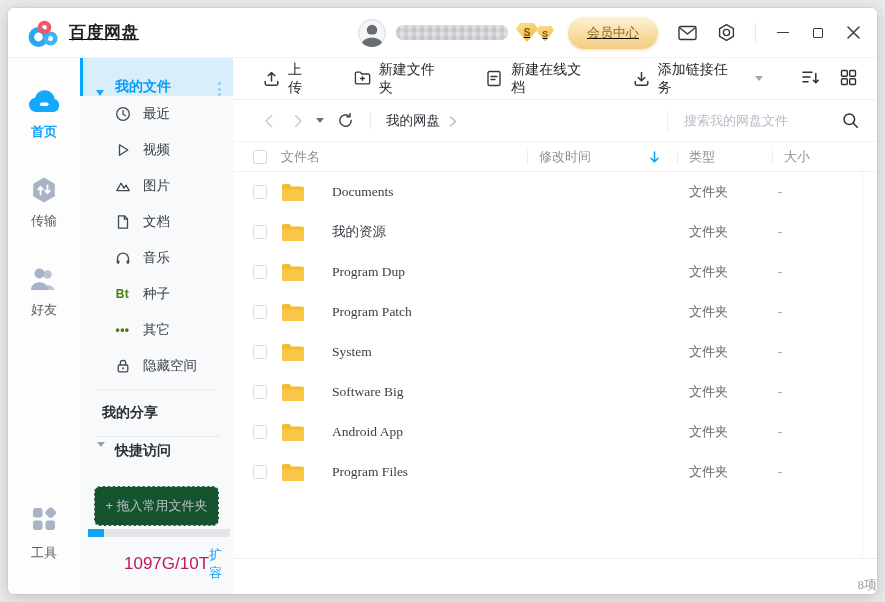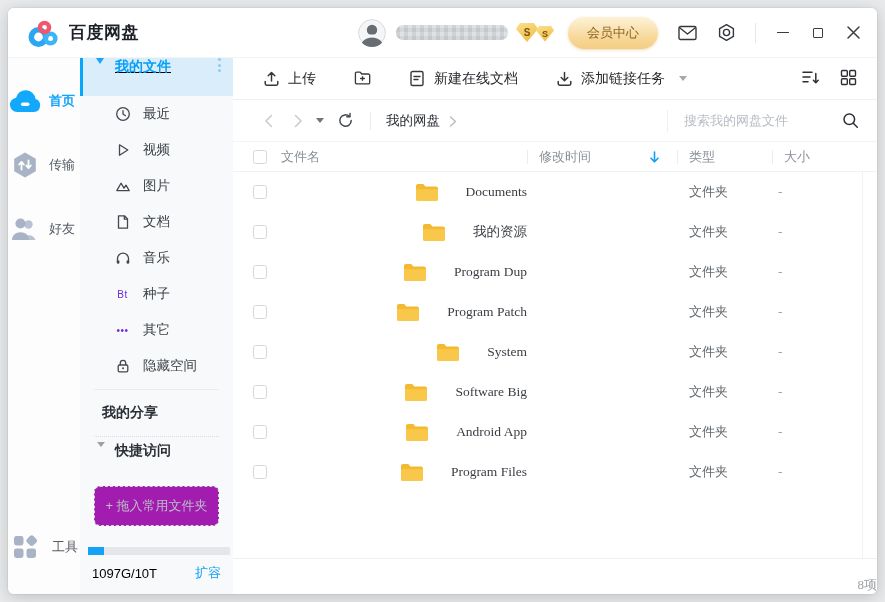--- a/index.html
+++ b/index.html
@@ -15,21 +15,21 @@
   .window {
     position:absolute; left:8px; top:8px; width:869px; height:586px;
     background:#fff; border-radius:6px; overflow:hidden;
     box-shadow:0 3px 16px rgba(0,0,0,.18), 0 0 0 1px rgba(0,0,0,.04);
     display:flex; flex-direction:column;
   }
 
   
   .titlebar {
     height:50px; flex:0 0 50px; display:flex; align-items:center;
-    padding:0 16px 0 18px; background:#fff; border-bottom:1px solid #f3f4f5;
+    padding:0 16px 0 18px; background:#fff; border-bottom:1px solid #f3f4f5;text-decoration:underline;
   }
   .brand { display:flex; align-items:center; gap:10px; }
   .app-title { font-size:17px; font-weight:700; color:#1e2227; letter-spacing:.5px; }
   .tb-right { margin-left:auto; display:flex; align-items:center; }
   .avatar { width:30px; height:30px; border-radius:50%; overflow:hidden; flex:0 0 30px; }
   .redact {
     border-radius:3px;
     background-image:
       repeating-linear-gradient(90deg, rgba(0,0,0,.07) 0 4px, rgba(255,255,255,0) 4px 8px),
       repeating-linear-gradient(0deg, #d3d6da 0 4px, #dfe2e5 4px 8px);
@@ -55,56 +55,56 @@
   .tb-divider { width:1px; height:20px; background:#e6e7e9; margin-left:19px; }
   .winctl { margin-left:19px; width:16px; height:16px; display:flex; align-items:center; justify-content:center; color:#3a3e44; }
   .ctl-min-bar { width:12px; height:1.6px; background:#3a3e44; }
   .ctl-max-box { width:10px; height:10px; border:1.6px solid #3a3e44; border-radius:1px; }
 
   
   .content { flex:1; display:flex; min-height:0; }
 
   
   .rail { width:72px; flex:0 0 72px; background:#fdfdfe; display:flex; flex-direction:column; align-items:center; padding-top:18px; }
-  .rail-item { width:100%; display:flex; align-items:center; gap:7px; padding:10px 0; margin-bottom:14px; }
+  .rail-item { width:100%; display:flex; flex-direction:column; align-items:center; gap:7px; padding:10px 0; margin-bottom:14px; }
   .rail-item .rlabel { font-size:13px; color:#565c63; }
   .rail-item.active .rlabel { color:#12a3fb; font-weight:600; }
   .rail-icon { width:34px; height:30px; display:flex; align-items:center; justify-content:center; }
   .rail-item.tools { margin-top:auto; margin-bottom:22px;gap:10px; }
 
   
   .sidebar { width:153px; flex:0 0 153px; background:#f7f9fa; display:flex; flex-direction:column; overflow:hidden; }
   .side-active {
-    height:38px; flex:0 0 38px; display:flex; align-items:flex-start;
-    background:#d9edfb; border-left:3px solid #07a6fb; padding-left:13px; position:relative;text-decoration:underline;
+    height:38px; flex:0 0 38px; display:flex; align-items:flex-end;
+    background:#d9edfb; border-left:3px solid #07a6fb; padding-left:13px; position:relative;
   }
   .caret-down-blue { width:0; height:0; border-left:4.5px solid transparent; border-right:4.5px solid transparent; border-top:6px solid #1ba3f7; }
   .side-active .lbl { margin-left:11px; font-size:14px; font-weight:700; color:#08a0f7; }
   .more-dots { margin-left:auto; margin-right:12px; display:flex; flex-direction:column; gap:2.5px; }
   .more-dots i { width:3px; height:3px; border-radius:50%; background:#8fccf4; }
   .side-item { height:36px; flex:0 0 36px; display:flex; align-items:center; padding-left:34px; }
   .side-item .sicon { width:17px; height:17px; display:flex; align-items:center; justify-content:center; color:#43484e; font-size:12px; }
-  .side-item .icon-txt { font-size:10px; font-weight:400; color:#6d28d9; letter-spacing:.5px; }
+  .side-item .icon-txt { font-size:12px; font-weight:700; color:#4d7c0f; letter-spacing:.5px; }
   .side-item .lbl { margin-left:12px; font-size:13.5px; color:#3c4147; }
   .side-divider { height:1px; margin:5px 14px; background:#ececee; flex:0 0 1px; }
   .side-divider.dotted { background:none; border-top:1px dotted #d9dde0; }
   .side-link { height:36px; flex:0 0 36px; display:flex; align-items:center; padding-left:22px; font-size:14px; font-weight:700; color:#2b3036; }
   .quick-row { height:36px; flex:0 0 36px; display:flex; align-items:flex-start; padding-left:17px; }
   .caret-down-gray { width:0; height:0; border-left:4px solid transparent; border-right:4px solid transparent; border-top:5px solid #9aa1a8; }
   .quick-row .lbl { margin-left:10px; font-size:14px; font-weight:700; color:#2b3036; }
   .dropzone {
     margin:8px 14px 0 14px; height:40px; border:1px dashed #d3d7da; border-radius:6px;
     display:flex; align-items:center; justify-content:center; font-size:13px; color:#b9bfc6;
-    background:#a21caf;
+    background:#14532d;
   }
   .storage-block { margin-top:auto; }
   .progress-track { margin:0 3px 0 8px; height:8px; background:#e4e6e9; overflow:hidden; }
   .progress-fill { height:100%; background:#12a3f8; }
   .storage-row { display:flex; align-items:center; padding:9px 12px 12px 12px; }
-  .storage-usage { font-size:13px; color:#000000; }
+  .storage-usage { font-size:17px; color:#be185d;margin-left:32px; }
   .storage-expand { margin-left:auto; font-size:13px; color:#0f9ff7; }
 
   
   .main { flex:1; min-width:0; display:flex; flex-direction:column; background:#fff;font-family:Liberation Serif, serif; }
 
   .toolbar { height:42px; flex:0 0 42px; display:flex; align-items:center; padding:0 18px 0 30px; border-bottom:1px solid #eef0f2; }
   .tool-btn { display:flex; align-items:center; gap:8px; margin-right:38px; color:#25282c; }
   .tool-btn .ticon { width:17px; height:17px; display:flex; color:#34383d; }
   .tool-btn .tlabel { font-size:14px; }
   .caret-sm { width:0; height:0; border-left:4px solid transparent; border-right:4px solid transparent; border-top:5px solid #a3a8ae; margin-left:6px; }
@@ -130,21 +130,21 @@
   .thead .cb-cell { display:flex; justify-content:flex-end; padding-right:12px; }
   .checkbox { width:14px; height:14px; border:1px solid #d6d9dc; border-radius:2.5px; background:#fff; }
   .hcell { position:relative; display:flex; align-items:center; height:100%; padding-left:12px; }
   .hcell.sep::before { content:""; position:absolute; left:0; top:50%; transform:translateY(-50%); width:1px; height:14px; background:#ececee; }
   .hcell .sort-arrow { margin-left:auto; margin-right:16px; width:12px; height:12px; display:flex; color:#109ff8; }
 
   .filelist { flex:1; min-height:0; position:relative; overflow:hidden; }
   .filelist::after { content:""; position:absolute; right:14px; top:0; bottom:0; width:1px; background:#f2f3f4; }
   .frow { height:40px; }
   .frow .cb-cell { display:flex; justify-content:flex-end; padding-right:12px; }
-  .name-cell { display:flex; align-items:center; gap:27px; padding-left:2px; min-width:0;justify-content:flex-end; }
+  .name-cell { display:flex; align-items:center; gap:27px; padding-left:2px; min-width:0; }
   .fname { font-size:13.5px; color:#3a3e44; white-space:nowrap; overflow:hidden; text-overflow:ellipsis; }
   .time-cell { padding-left:12px; }
   .time-redact { width:112px; height:13px; }
   .type-cell { padding-left:12px; font-size:13px; color:#63686e; }
   .size-cell { padding-left:6px; font-size:13px; color:#9aa0a6; }
 
   .statusbar { height:36px; flex:0 0 36px; border-top:1px solid #efeff1; display:flex; align-items:flex-end; justify-content:flex-end; }
   .status-count { font-size:13px; color:#9aa0a6; }
 
   svg { display:block; }
@@ -383,20 +383,21 @@
           </span>
           <span class="tlabel" data-interactable="false">上传</span>
         </div>
         <div class="tool-btn" data-interactable="true">
           <span class="ticon" data-interactable="false">
             <svg width="18" height="16" viewBox="0 0 18 16">
                 <path d="M1.5 3.2a1.4 1.4 0 0 1 1.4-1.4h3.6l1.7 2h7a1.4 1.4 0 0 1 1.4 1.4v7.6a1.4 1.4 0 0 1-1.4 1.4H2.9a1.4 1.4 0 0 1-1.4-1.4z" fill="none" stroke="currentColor" stroke-width="1.4" stroke-linejoin="round"></path>
                 <path d="M9 6.5v4M7 8.5h4" stroke="currentColor" stroke-width="1.4" stroke-linecap="round"></path>
               </svg>
           </span>
+          <span class="tlabel" data-interactable="false">新建文件夹</span>
         </div>
         <div class="tool-btn" data-interactable="true">
           <span class="ticon" data-interactable="false">
             <svg width="16" height="17" viewBox="0 0 16 17">
                 <rect x="2" y="1.5" width="12" height="14" rx="1.6" fill="none" stroke="currentColor" stroke-width="1.4"></rect>
                 <path d="M5 6.5h6M5 9.5h4" stroke="currentColor" stroke-width="1.4" stroke-linecap="round"></path>
               </svg>
           </span>
           <span class="tlabel" data-interactable="false">新建在线文档</span>
         </div>

